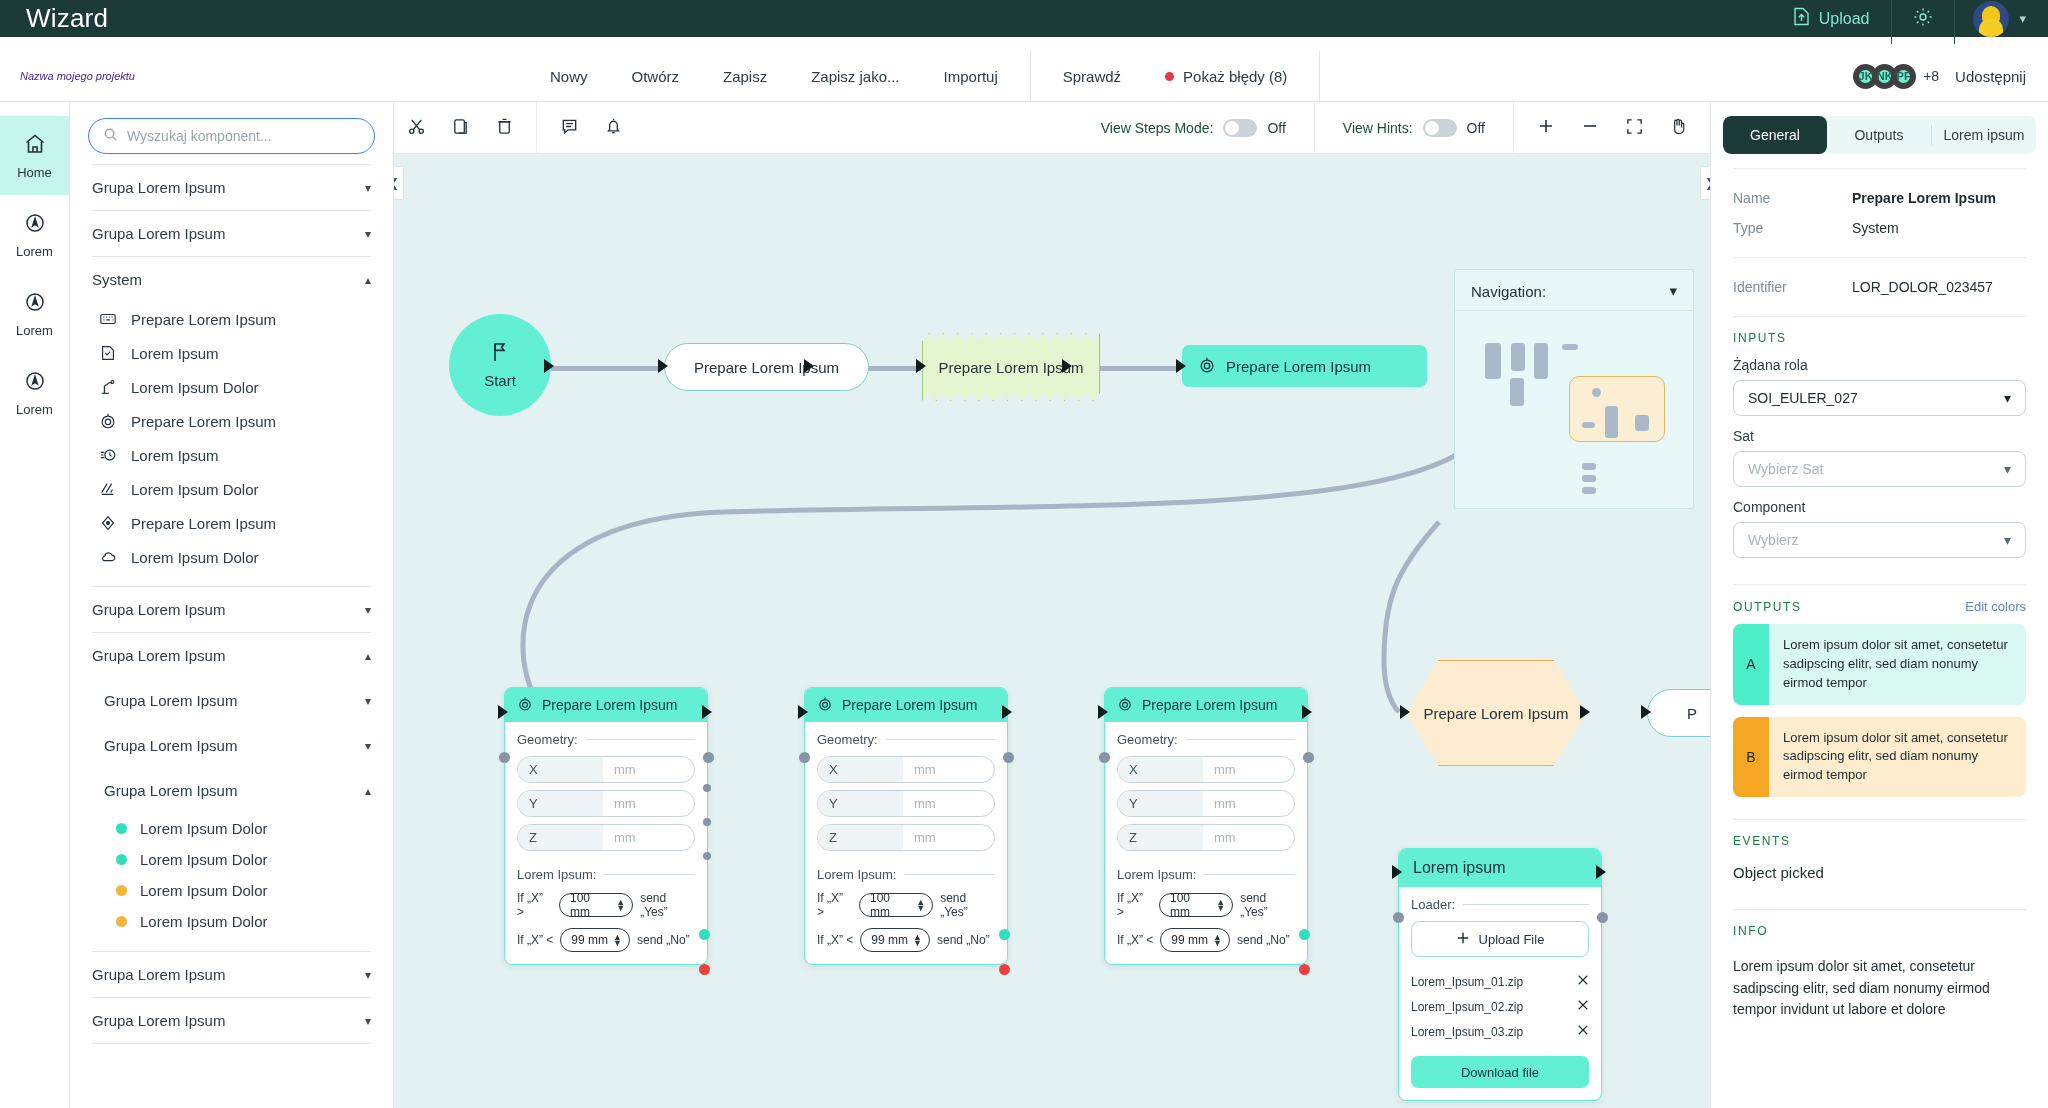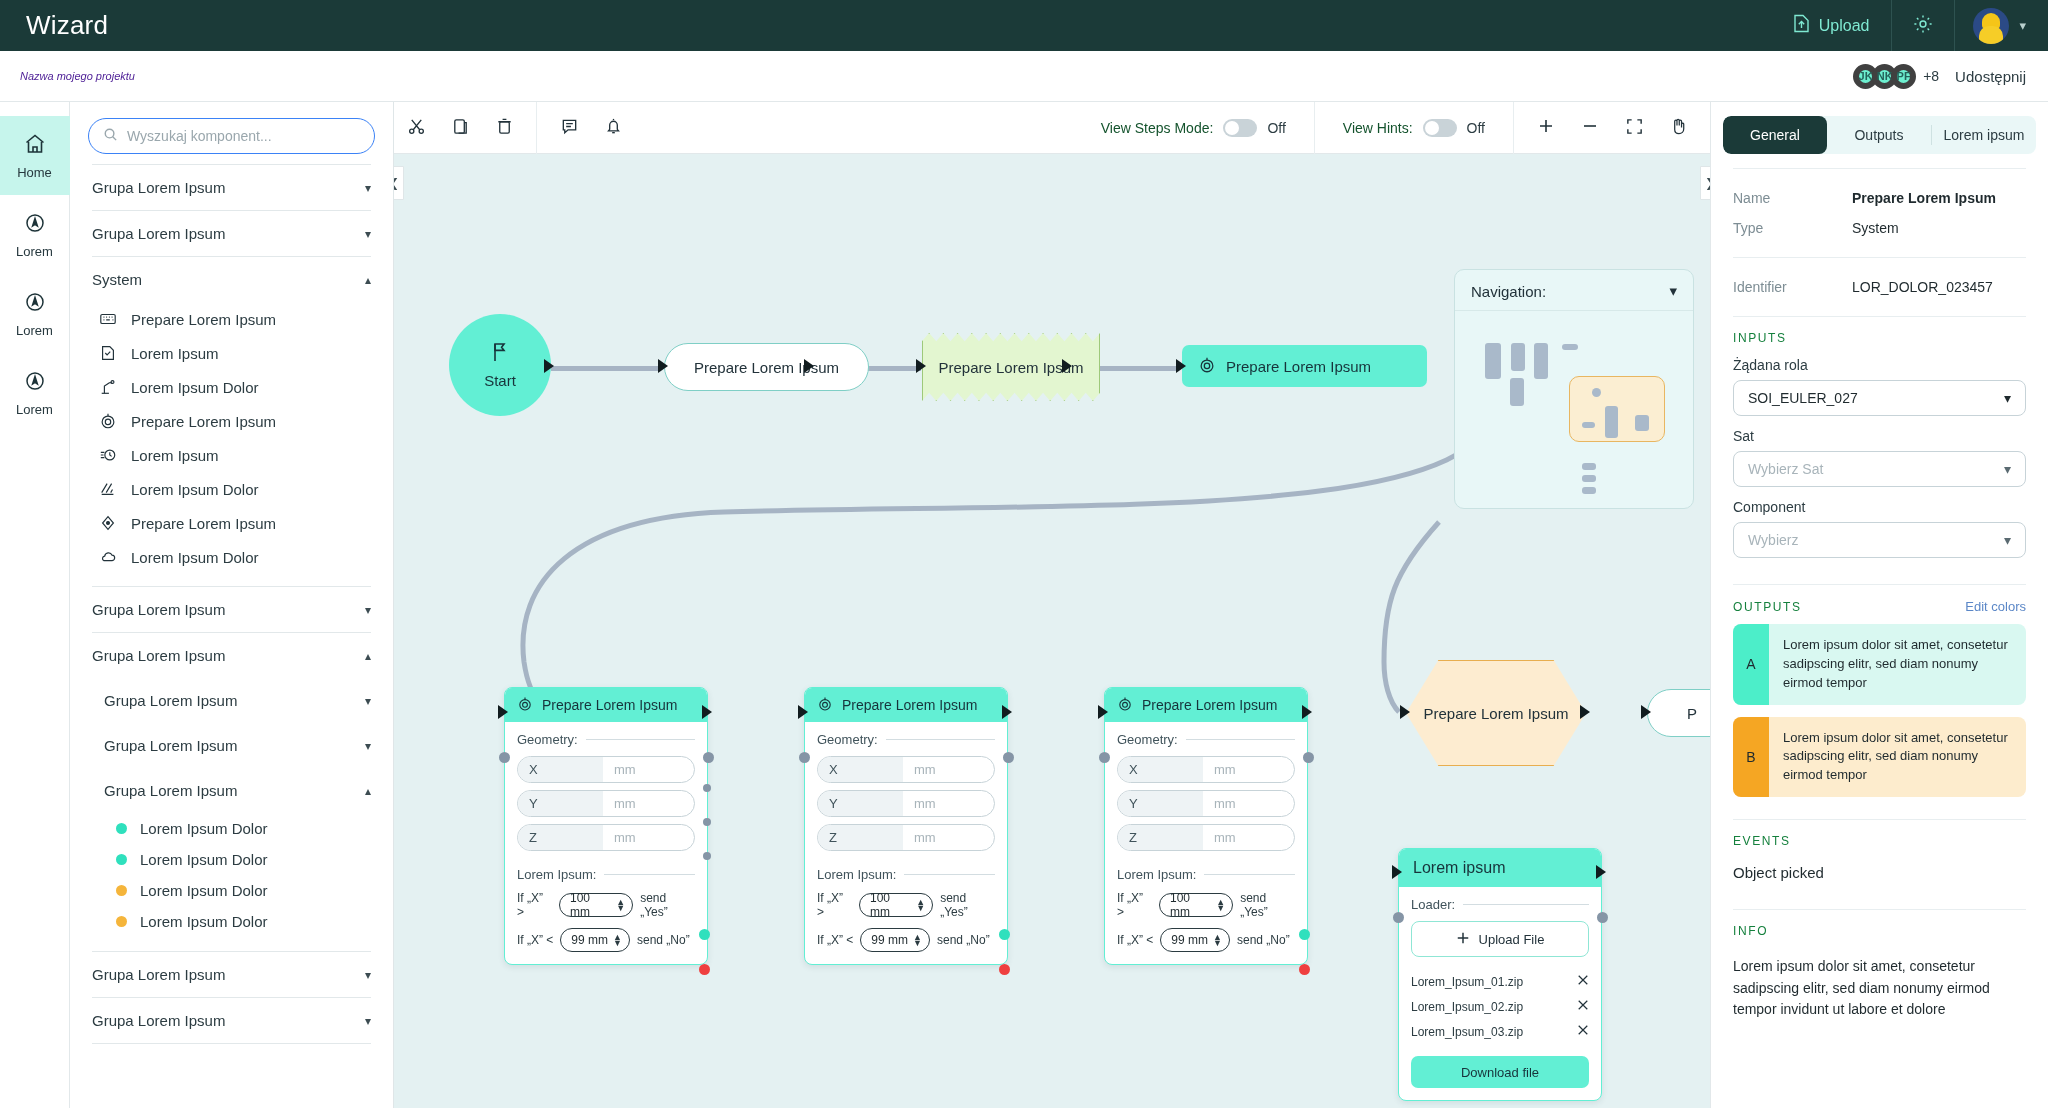--- a/index.html
+++ b/index.html
@@ -6,21 +6,21 @@
   html, body { width:2048px; height:1108px; overflow:hidden; }
   body {
     font-family: "Liberation Sans", sans-serif;
     font-size: 15px;
     color: #1f2a2e;
     background: #ffffff;
   }
 
   
   .topbar {
-    position:absolute; top:0; left:0; width:2048px; height:51px;
+    position:absolute; top:0; left:0; width:2048px; height:37px;
     background:#1b3a38; display:flex; align-items:center;
   }
   .brand { color:#ffffff; font-size:26px; letter-spacing:.2px; margin-left:26px; }
   .topbar-right { margin-left:auto; display:flex; align-items:center; height:51px; }
   .upload-btn {
     display:flex; align-items:center; gap:9px; color:#7fe9d2; font-size:16px;
     padding:0 22px; height:51px; cursor:pointer;
   }
   .tb-divider { width:1px; height:51px; background:#2e5250; }
   .gear-wrap { padding:0 20px; display:flex; align-items:center; height:51px; cursor:pointer; }
@@ -208,21 +208,21 @@
     font-size:12px; color:#2c3c42; padding:5px 0; }
   .dl-btn {
     height:32px; background:#62efd4; border-radius:7px; display:flex;
     align-items:center; justify-content:center; font-size:13px; color:#17343b;
     margin-top:12px; cursor:pointer;
   }
 
   
   .navmap {
     position:absolute; left:1060px; top:167px; width:240px; height:240px;
-    background:#e8f7f7; border:1px solid #c9e2e2; border-radius:10px; z-index:5;
+    background:#e8f7f7; border:1px solid #c9e2e2; border-radius:2px; z-index:5;
   }
   .navmap-head {
     display:flex; align-items:center; justify-content:space-between;
     padding:12px 16px 10px 16px; font-size:15px; color:#22323a;
     border-bottom:1px solid #d7e9e9;
   }
   .nm-block { position:absolute; background:#a9b9ca; border-radius:3px; }
   .nm-frame { position:absolute; border:1px solid #e8b661; background:#fbeed2; border-radius:10px; }
 
   
@@ -286,20 +286,34 @@
     <div class="tb-divider"></div>
     <div class="avatar-wrap">
       <div class="avatar"></div>
       <span class="chev-white">▾</span>
     </div>
   </div>
 </div>
 
 <div class="menubar">
   <div class="proj-name">Nazwa mojego projektu</div>
+  <div class="menu-items">
+    <div class="menu-item">Nowy</div>
+    <div class="menu-item">Otwórz</div>
+    <div class="menu-item">Zapisz</div>
+    <div class="menu-item">Zapisz jako...</div>
+    <div class="menu-item">Importuj</div>
+    <div class="menu-sep"></div>
+    <div class="check-item">Sprawdź</div>
+    <div class="errors-item">
+      <span class="err-dot"></span>
+      <span>Pokaż błędy (8)</span>
+    </div>
+    <div class="menu-sep"></div>
+  </div>
   <div class="menubar-right">
     <div class="avatars">
       <div class="mini-av">JK</div>
       <div class="mini-av">NK</div>
       <div class="mini-av">PF</div>
       <span class="plus-count">+8</span>
     </div>
     <div class="share-btn">Udostępnij</div>
   </div>
 </div>

